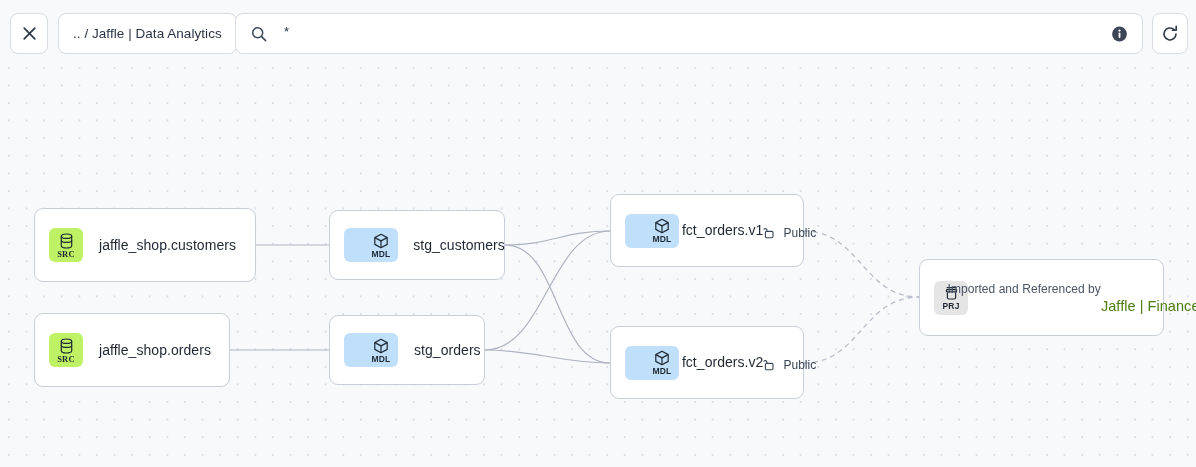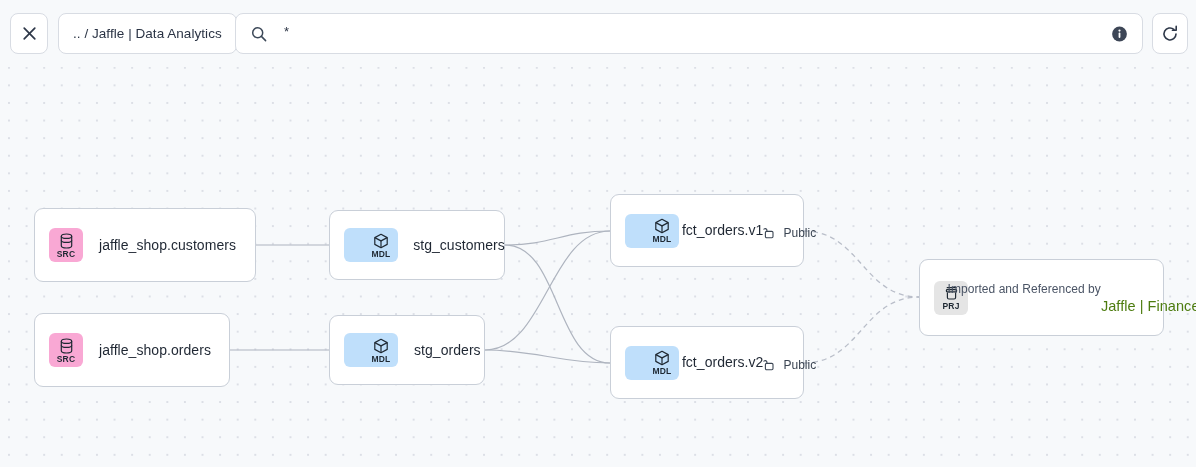--- a/index.html
+++ b/index.html
@@ -150,21 +150,21 @@
     height: 34px;
     border-radius: 6px;
     display: flex;
     flex-direction: column;
     align-items: center;
     justify-content: center;
     flex: 0 0 auto;
     color: #1f2933;
   }
 
-  .badge-src { background: #f9a8d4; }
+  .badge-src { background: #bef264; font-family: Liberation Serif, serif; }
   .badge-mdl { background: #bfdffb; padding-left: 20px; }
   .badge-prj { background: #e5e5e5; }
 
   .badge-glyph {
     height: 16px;
     display: flex;
     align-items: center;
     justify-content: center;
     margin-top: 1px;
   }

